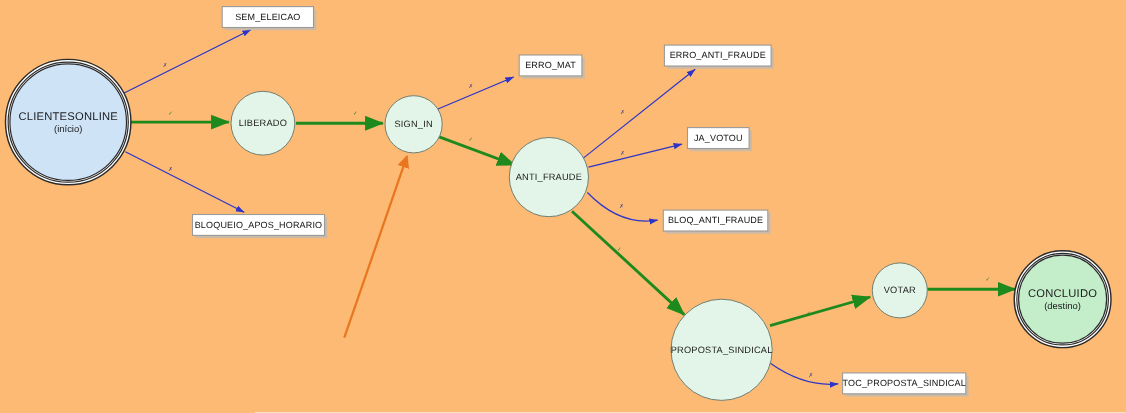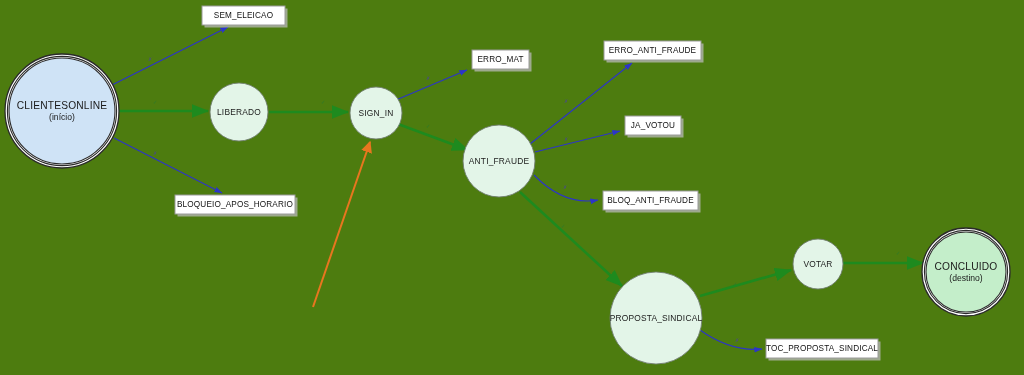--- a/index.html
+++ b/index.html
@@ -10,21 +10,21 @@
   body {
     width: 1024px;
     height: 375px;
     font-family: "Liberation Sans", sans-serif;
     overflow: hidden;
   }
   #diagram-root {
     position: relative;
     width: 1024px;
     height: 375px;
-    background: #4d7c0f;
+    background: #fdba74;
   }
   svg#graph-canvas {
     position: absolute;
     left: 0;
     top: 0;
     width: 1024px;
     height: 375px;
   }
   .node-label {
     font-family: "Liberation Sans", sans-serif;

